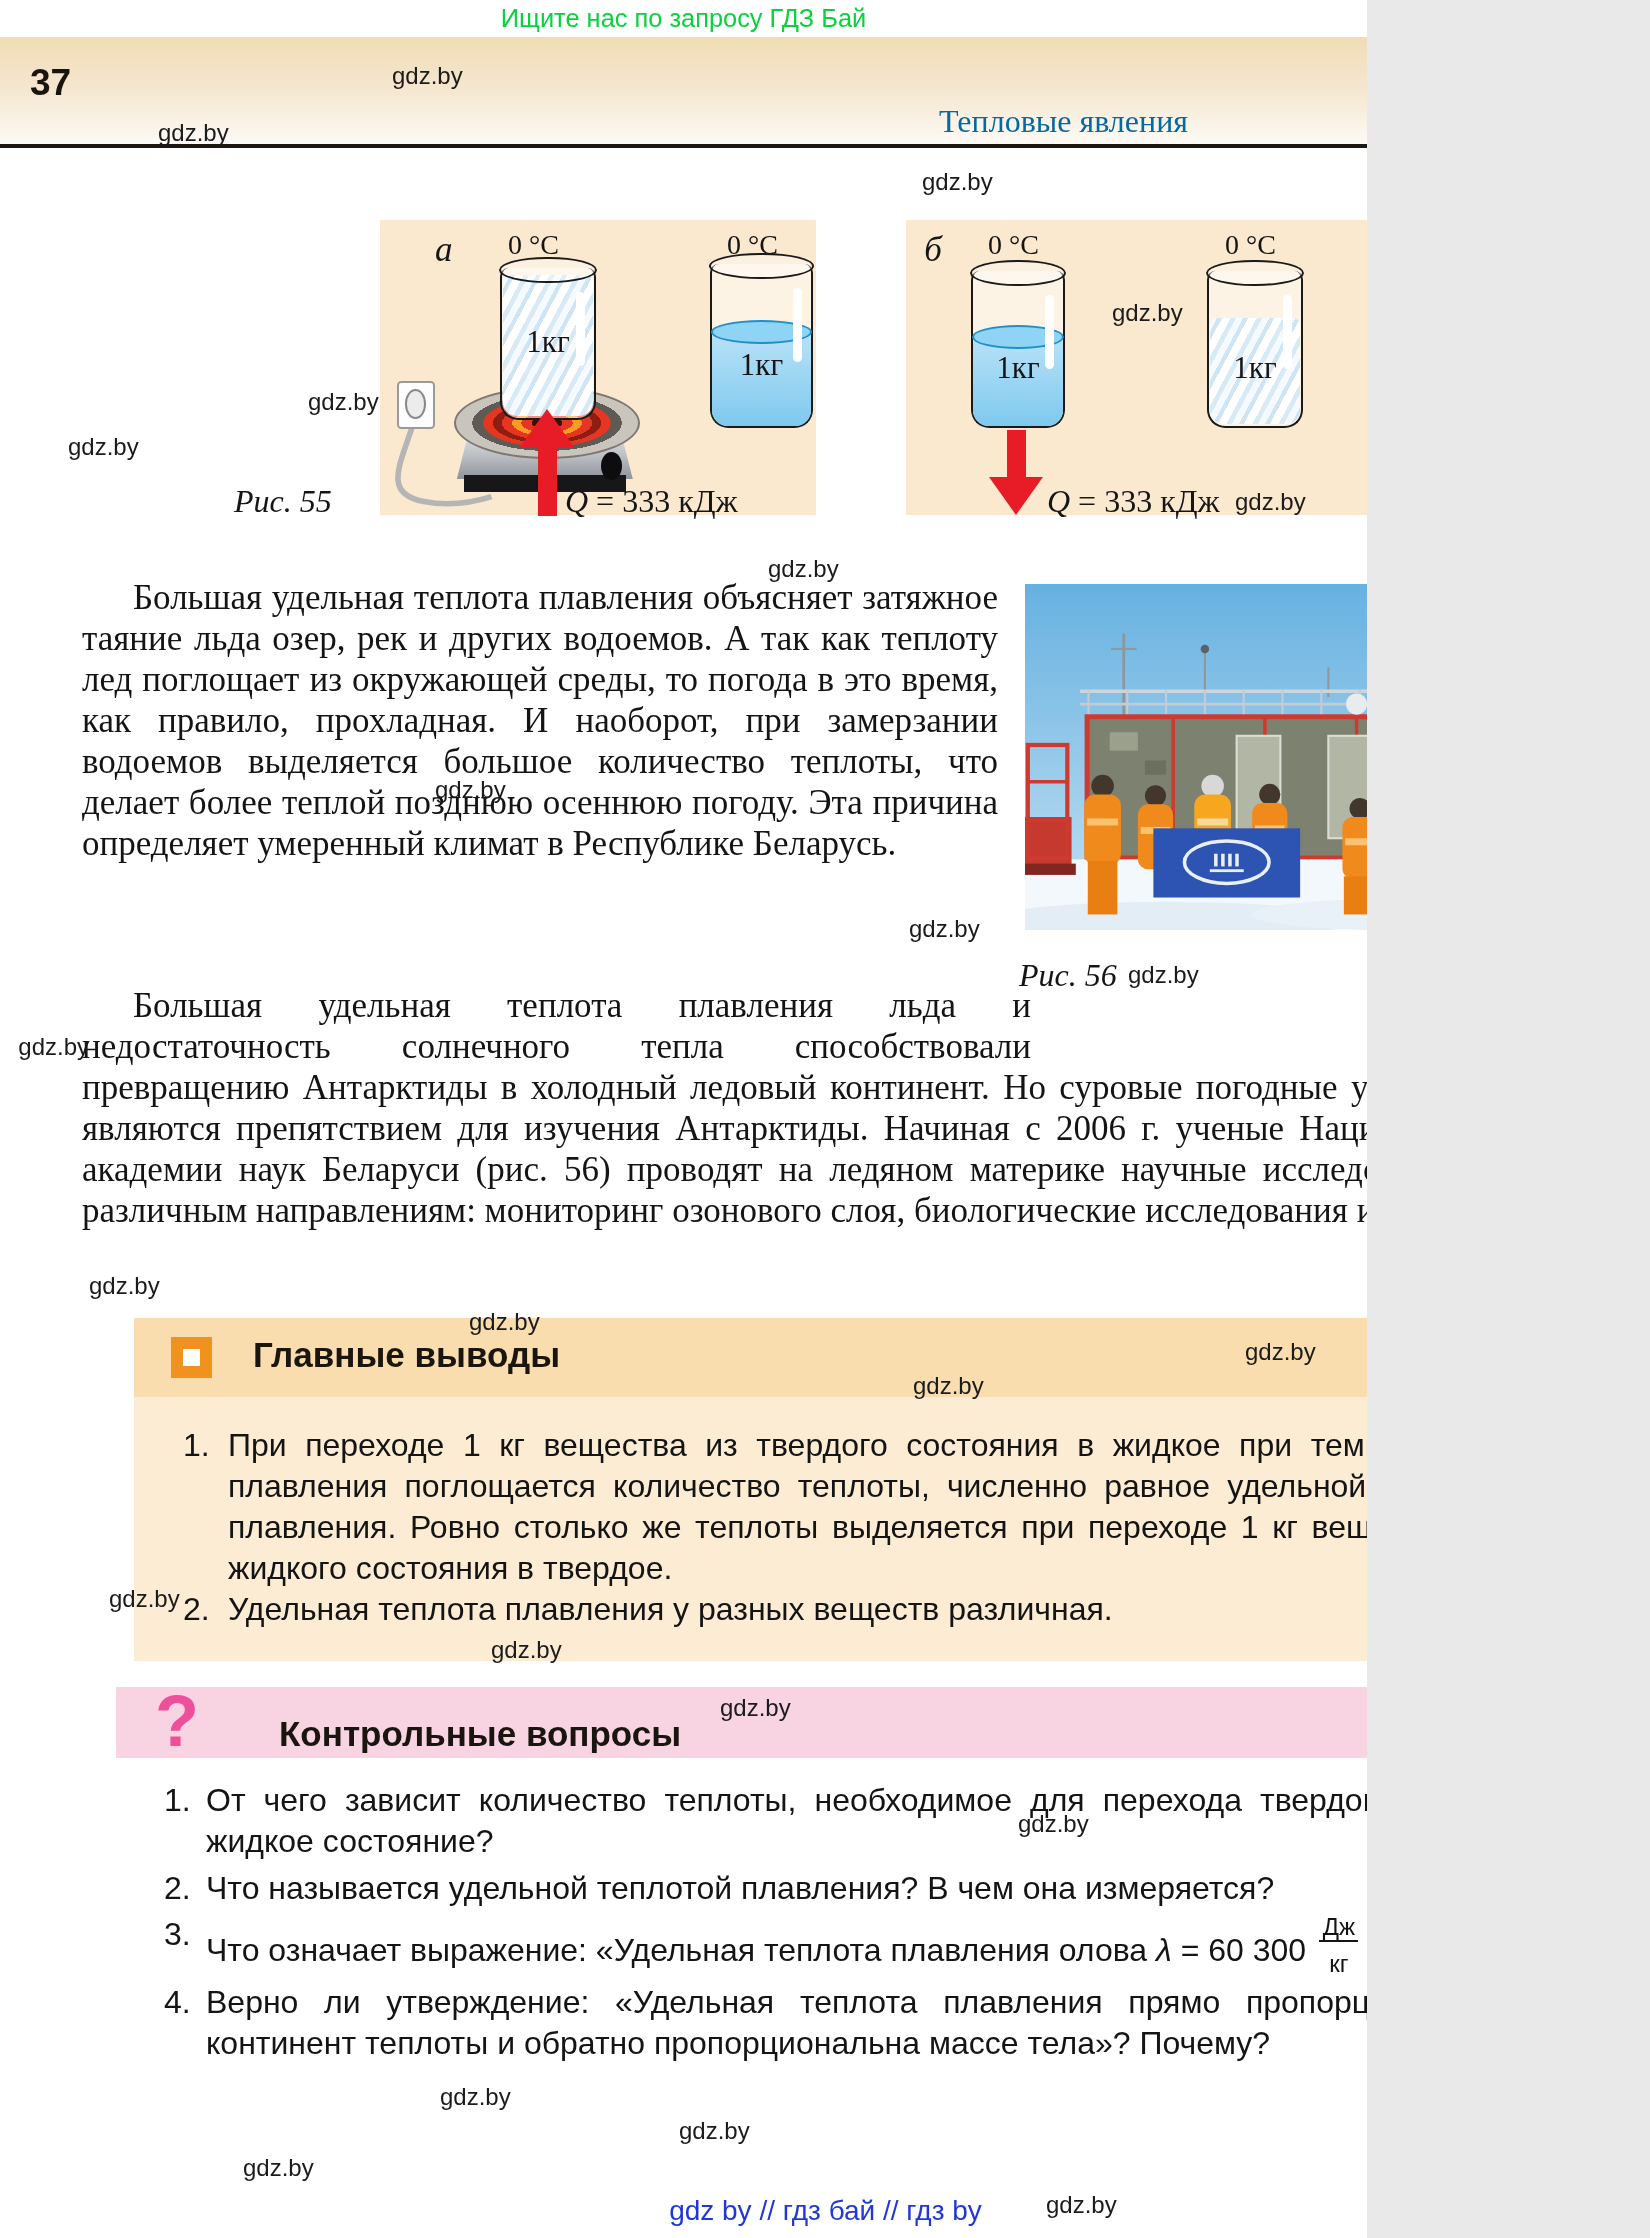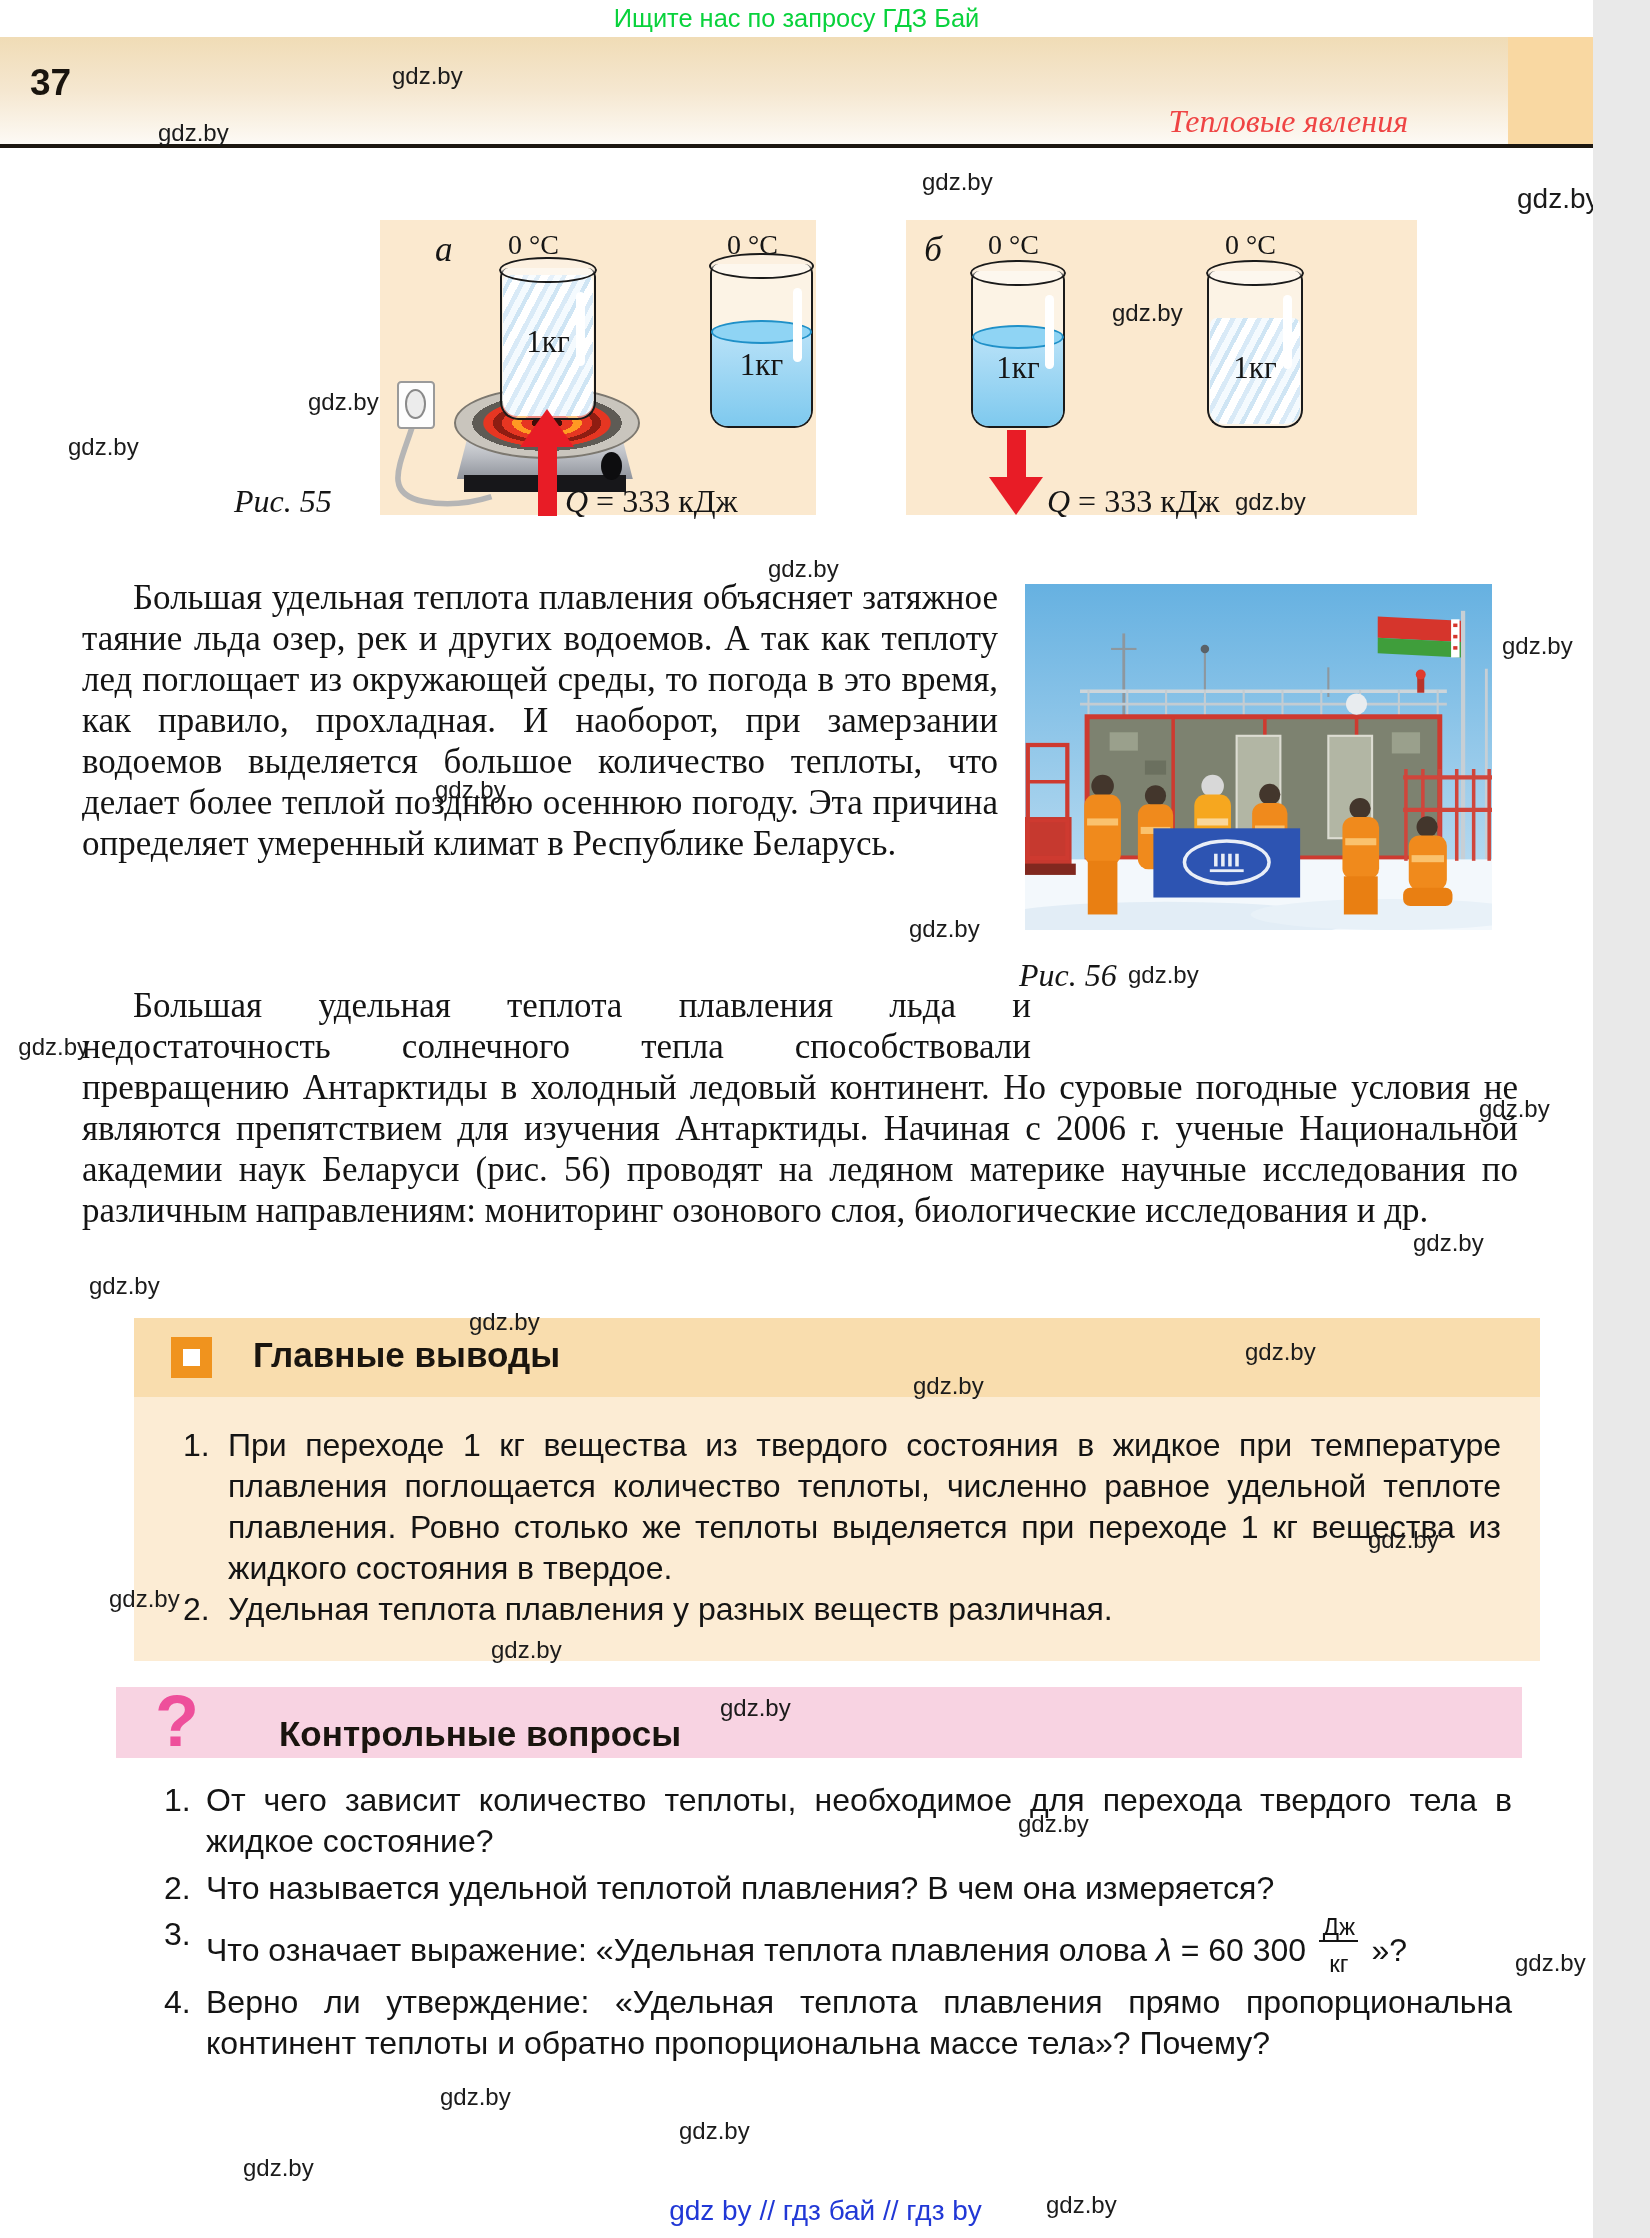--- a/index.html
+++ b/index.html
@@ -1,28 +1,28 @@
 <!DOCTYPE html>
 <html lang="ru" style="font-size:11.3px"><head>
 <meta charset="utf-8">
 <style>
   html,body{margin:0;padding:0;background:#e9e9e9;}
-  .page{position:relative;width:1593px;height:2239px;background:#ffffff;overflow:hidden;
+  .page{position:relative;width:1367px;height:2239px;background:#ffffff;overflow:hidden;
         font-family:"Liberation Serif",serif;color:#151515;}
 
   
   .top-banner{position:absolute;left:0;top:3.5px;width:100%;text-align:center;
         font-family:"Liberation Sans",sans-serif;font-size:25.4px;color:#09d23c;}
 
   
   .header-band{position:absolute;left:0;top:37px;width:1508px;height:107px;
         background:linear-gradient(180deg,#f0dcb6 0%,#f5e7d0 50%,#fdfaf5 100%);}
   .pagenum-block{position:absolute;left:1508px;top:37px;width:143px;height:107px;background:#f9d8a2;}
   .header-rule{position:absolute;left:0;top:144px;width:1651px;height:3.5px;background:#1c1710;}
-  .chapter-title{position:absolute;top:103px;right:185px;font-style:italic;font-size:32px;color:#ef4444;}
+  .chapter-title{position:absolute;top:103px;right:179px;font-size:32px;color:#0369a1;}
   .pagenum{position:absolute;left:30px;top:62px;font-family:"Liberation Sans",sans-serif;
         font-weight:700;font-size:37px;color:#19140e;}
 
   
   .fig-panel{position:absolute;background:#fbe9cf;}
   .panel-a{left:380px;top:220px;width:436px;height:295px;}
   .panel-b{left:906px;top:220px;width:511px;height:295px;}
   .pl{position:absolute;font-style:italic;font-size:35px;}
   .temp{position:absolute;font-size:28px;}
   .figcap{position:absolute;font-style:italic;font-size:32px;}

